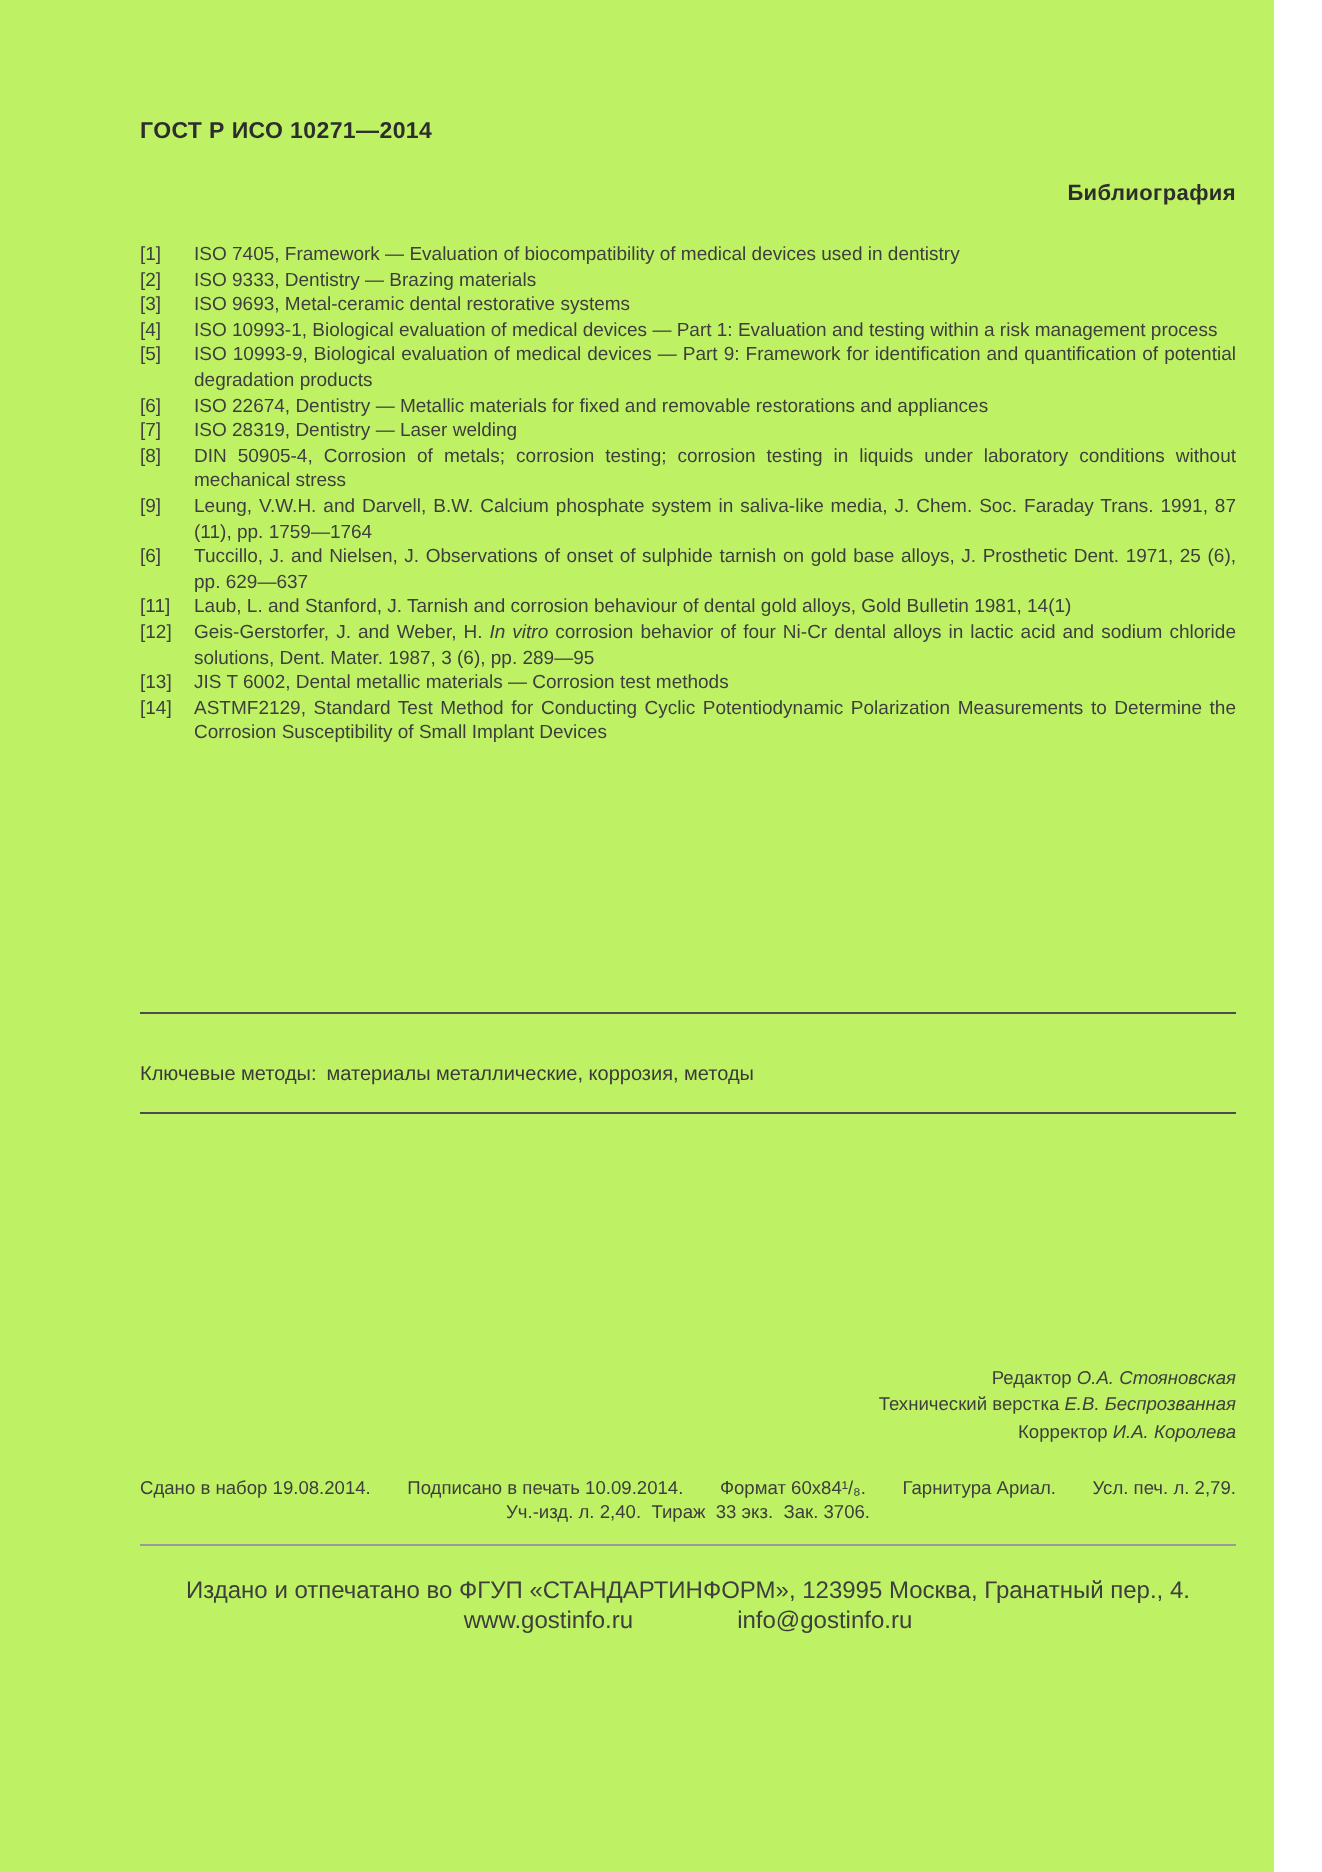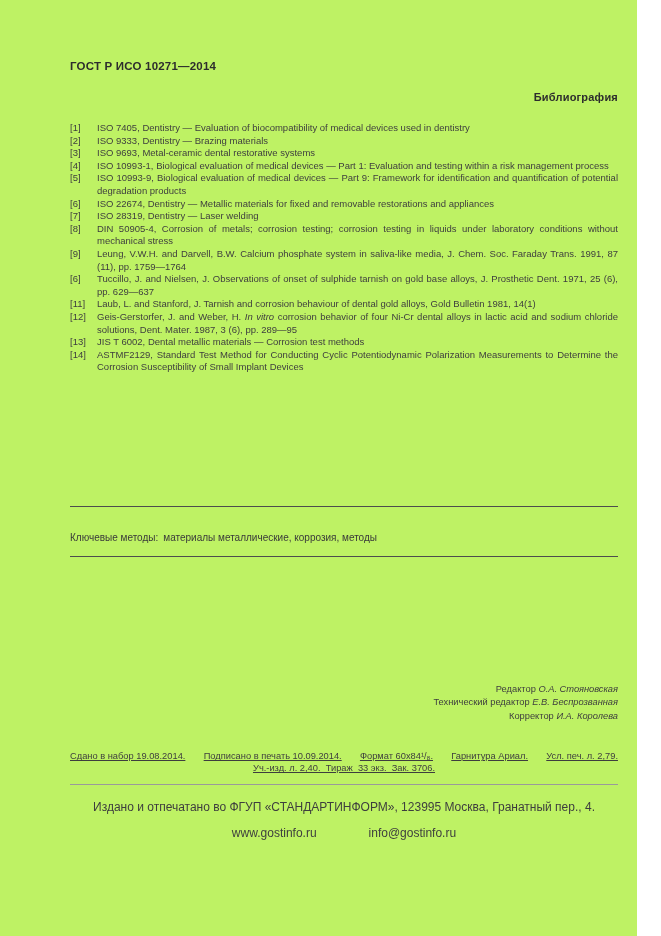--- a/index.html
+++ b/index.html
@@ -71,24 +71,23 @@
   .credits {
     margin-top: 126px;
     text-align: right;
     font-size: 9.3px;
     line-height: 13.5px;
     color: #3e3e3e;
   }
   .credit-name { font-style: italic; }
 
   .imprint {
-    margin-top: 28px;
+    margin-top: 16px;
     font-size: 9.3px;
     color: #3e3e3e;
-    text-decoration: underline;
   }
   .imprint-line1 {
     display: flex;
     justify-content: space-between;
   }
   .imprint-line2 {
     text-align: center;
     margin-top: 2px;
     white-space: pre-wrap;
   }
@@ -98,40 +97,40 @@
     border-top: 1px solid #9a9a9a;
     height: 0;
   }
   .publisher {
     margin-top: 15px;
     text-align: center;
     font-size: 12px;
     color: #3e3e3e;
   }
   .publisher-links {
-    margin-top: 12px;
+    margin-top: 1px;
     display: flex;
     justify-content: center;
     gap: 52px;
   }
 </style>
 </head>
 <body>
 
 <div class="page">
   <div class="content">
 
     <div class="doc-code">ГОСТ Р ИСО 10271—2014</div>
 
     <div class="section-title">Библиография</div>
 
     <div class="bib-list" id="bib-list">
   <div class="bib-row">
     <span class="bib-num">[1]</span>
-    <span class="bib-text">ISO 7405, Dentistry — Evaluation of biocompatibility of medical devices used in dentistry</span>
+    <span class="bib-text">ISO 7405, Framework — Evaluation of biocompatibility of medical devices used in dentistry</span>
   </div>
 
   <div class="bib-row">
     <span class="bib-num">[2]</span>
     <span class="bib-text">ISO 9333, Dentistry — Brazing materials</span>
   </div>
 
   <div class="bib-row">
     <span class="bib-num">[3]</span>
     <span class="bib-text">ISO 9693, Metal-ceramic dental restorative systems</span>
@@ -198,21 +197,21 @@
         <span>Ключевые методы:</span><span class="keywords-value">материалы металлические, коррозия, методы</span>
       </div>
     </div>
 
     <div class="credits" id="credits">
   <div class="credit-line">
     <span class="credit-role">Редактор </span><span class="credit-name">О.А. Стояновская</span>
   </div>
 
   <div class="credit-line">
-    <span class="credit-role">Технический редактор </span><span class="credit-name">Е.В. Беспрозванная</span>
+    <span class="credit-role">Технический верстка </span><span class="credit-name">Е.В. Беспрозванная</span>
   </div>
 
   <div class="credit-line">
     <span class="credit-role">Корректор </span><span class="credit-name">И.А. Королева</span>
   </div>
 
 </div>
 
     <div class="imprint">
       <div class="imprint-line1" id="imprint-line1">

